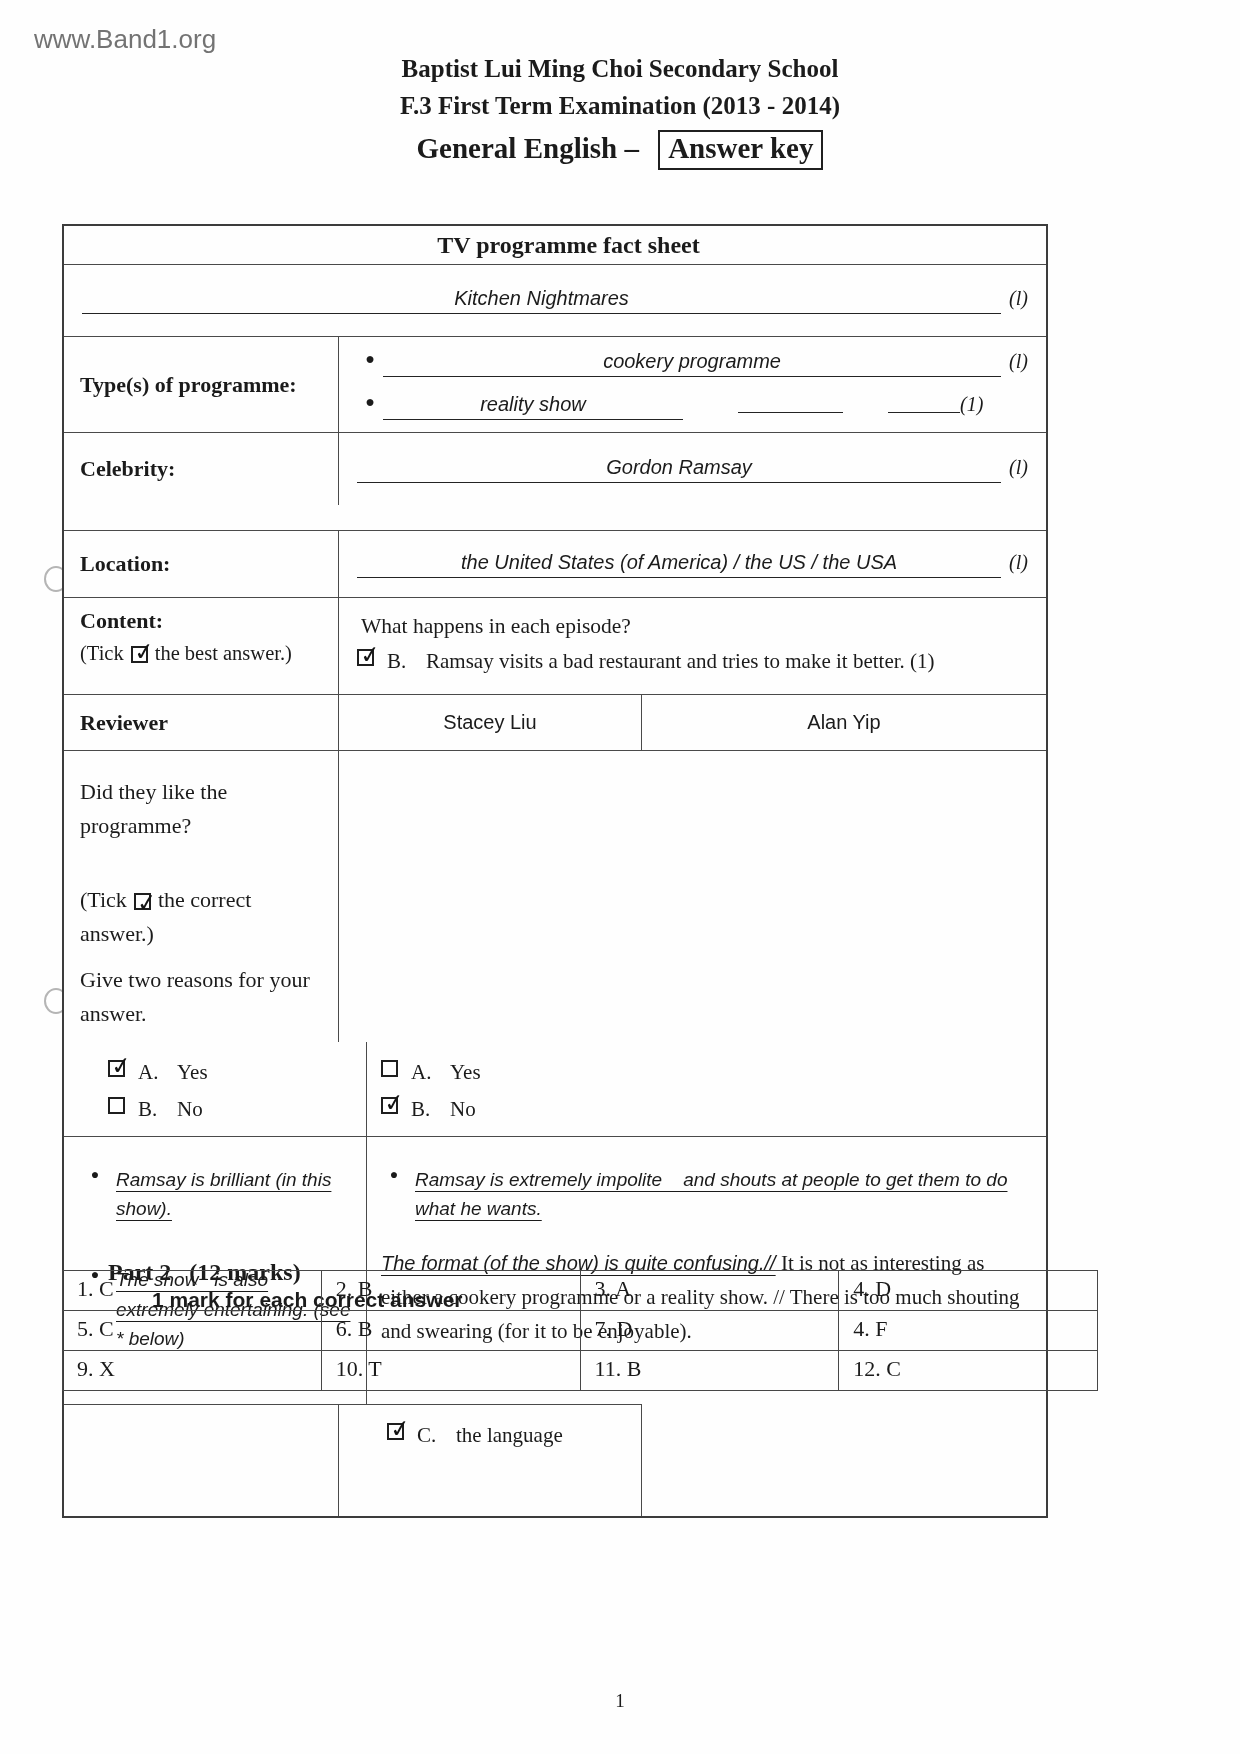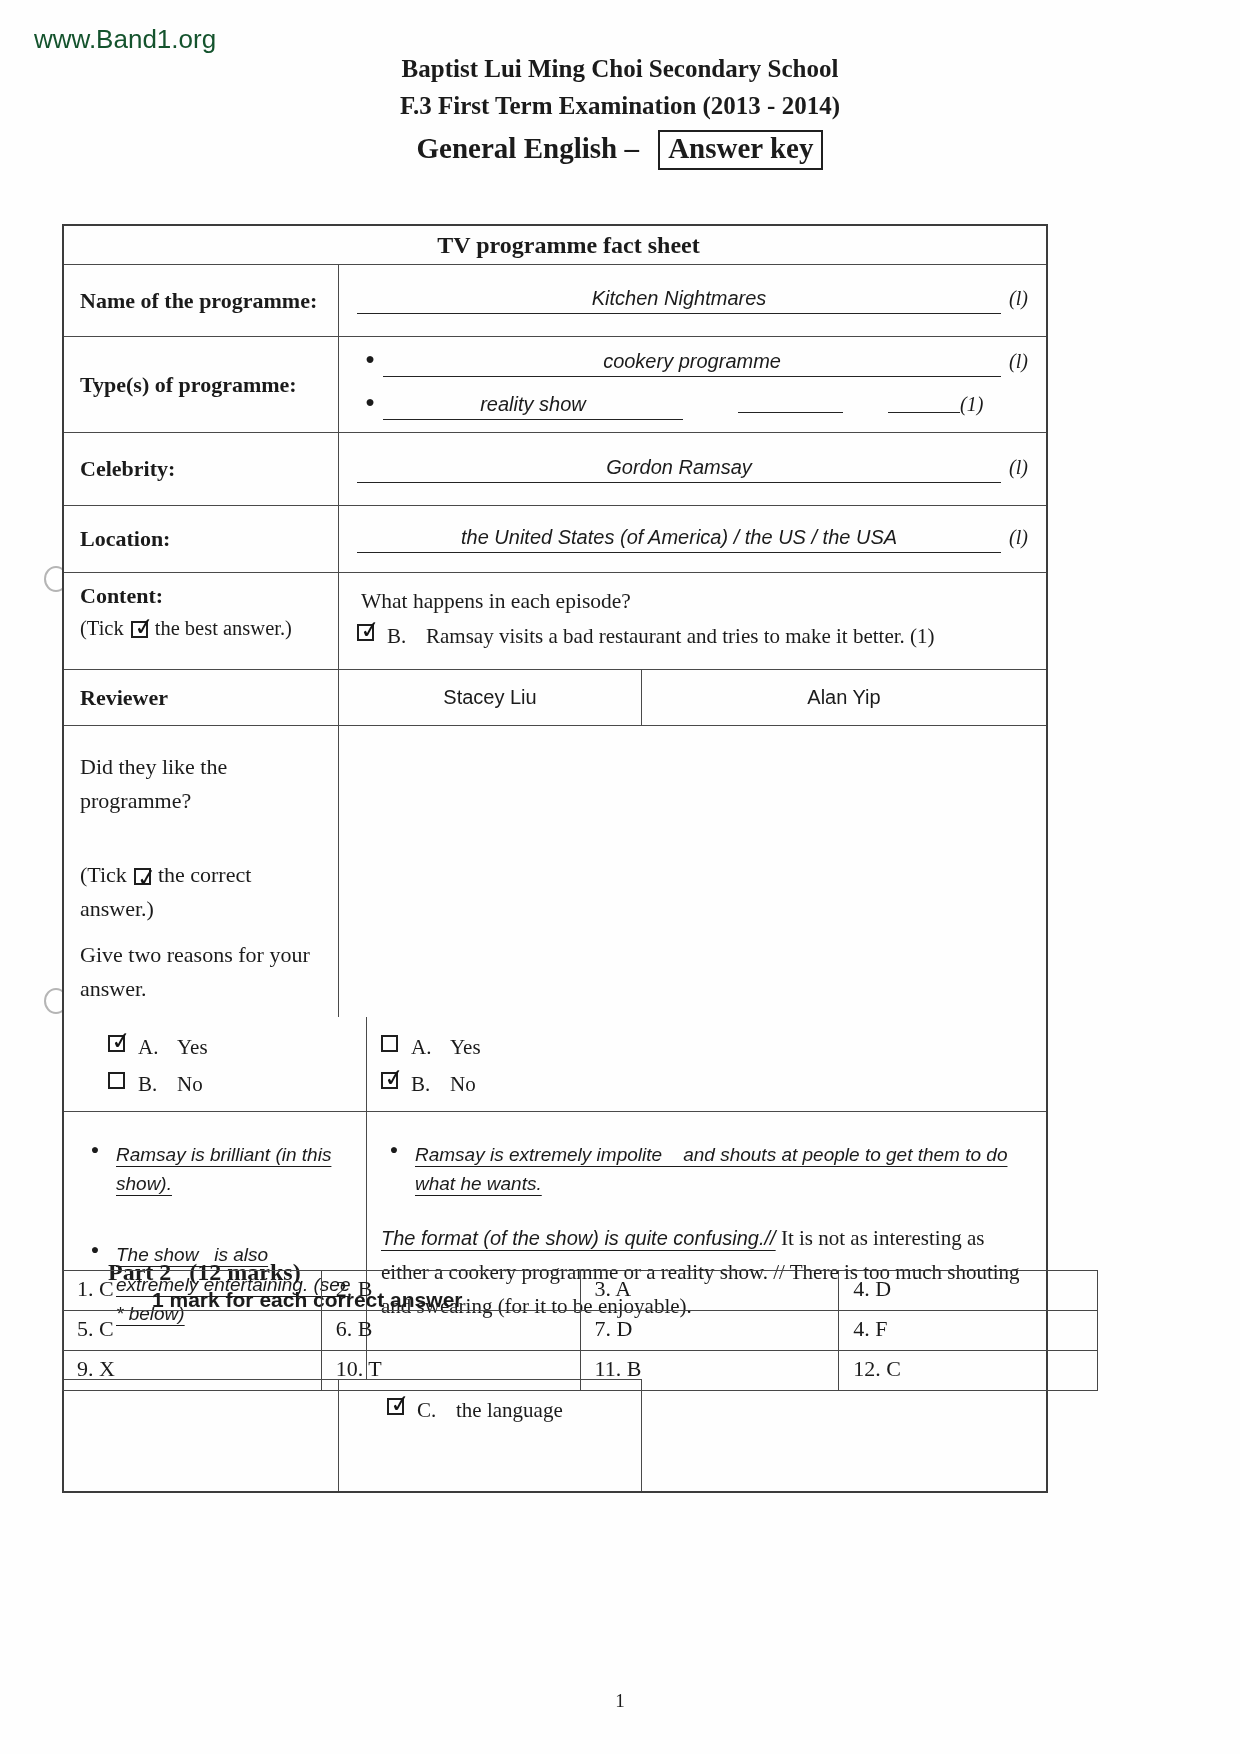--- a/index.html
+++ b/index.html
@@ -4,21 +4,21 @@
 <style>
   * { box-sizing: border-box; }
   html,body { margin:0; padding:0; }
   body {
     width:1240px; height:1754px; position:relative;
     background:#fefefe; color:#1b1b1b;
     font-family:"Liberation Serif", serif;
     overflow:hidden;
   }
 
-  .watermark { position:absolute; top:24px; left:34px; font-family:"Liberation Sans", sans-serif; font-size:26px; color:#14532d; }
+  .watermark { position:absolute; top:24px; left:34px; font-family:"Liberation Sans", sans-serif; font-size:26px; color:#737373; }
 
   .punch { position:absolute; width:24px; height:26px; border:2px solid #b5b5b5; border-radius:50%; background:#fff; left:44px; }
   .punch1 { top:566px; }
   .punch2 { top:988px; }
 
   .doc-header { position:absolute; top:55px; left:12px; width:1216px; text-align:center; }
   .h1, .h2 { font-size:25px; font-weight:bold; }
   .h2 { margin-top:9px; }
   .h3 { font-size:29px; font-weight:bold; margin-top:10px; }
   .answer-key-box { display:inline-block; border:2.5px solid #1f1f1f; padding:0 8px 3px; margin-left:12px; }
@@ -34,21 +34,21 @@
   .label-cell { width:275px; flex:0 0 275px; border-right:1px solid #4a4a4a; padding:10px 10px 10px 16px; font-weight:bold; font-size:22px; display:flex; flex-direction:column; justify-content:center; }
   .label-top { justify-content:flex-start; }
   .answer-cell { flex:1; padding:8px 18px; display:flex; flex-direction:column; justify-content:center; }
 
   .t-title-row { min-height:38px; align-items:center; justify-content:center;padding-left:27px; }
   .t-title { font-size:24px; font-weight:bold; text-align:center; width:100%; padding:4px 0; }
 
   .r-name { min-height:72px; }
   .r-type { min-height:96px; }
   .r-celeb { min-height:73px; }
-  .r-loc { min-height:67px; }
+  .r-loc { min-height:67px;margin-top:25px; }
   .r-content { min-height:84px; }
   .r-reviewer { min-height:56px; }
   .r-big { min-height:375px;flex-direction:column; }
   .r-last { min-height:112px; border-top:none; }
 
   .ansline { display:flex; align-items:flex-start; font-size:21px; }
   .hand { font-style:italic; font-family:"Liberation Sans", sans-serif; font-size:20px; }
   .blank { border-bottom:1.4px solid #232323; text-align:center; padding:0 8px 3px; }
   .blank.grow { flex:1; }
   .short-blank { border-bottom:1.4px solid #232323; display:inline-block; height:20px; }
@@ -124,21 +124,20 @@
     <span class="section-note">1 mark for each correct answer</span>
   </div>
 
   <div class="fact-table">
 
     <div class="fr t-title-row">
       <div class="t-title">TV programme fact sheet</div>
     </div>
 
     <div class="fr r-name">
-      <div class="label-cell">Name of the programme:</div>
       <div class="answer-cell">
         <div class="ansline">
           <span class="blank grow hand">Kitchen Nightmares</span>
           <span class="mark">(l)</span>
         </div>
       </div>
     </div>
 
     <div class="fr r-type">
       <div class="label-cell">Type(s) of programme:</div>

